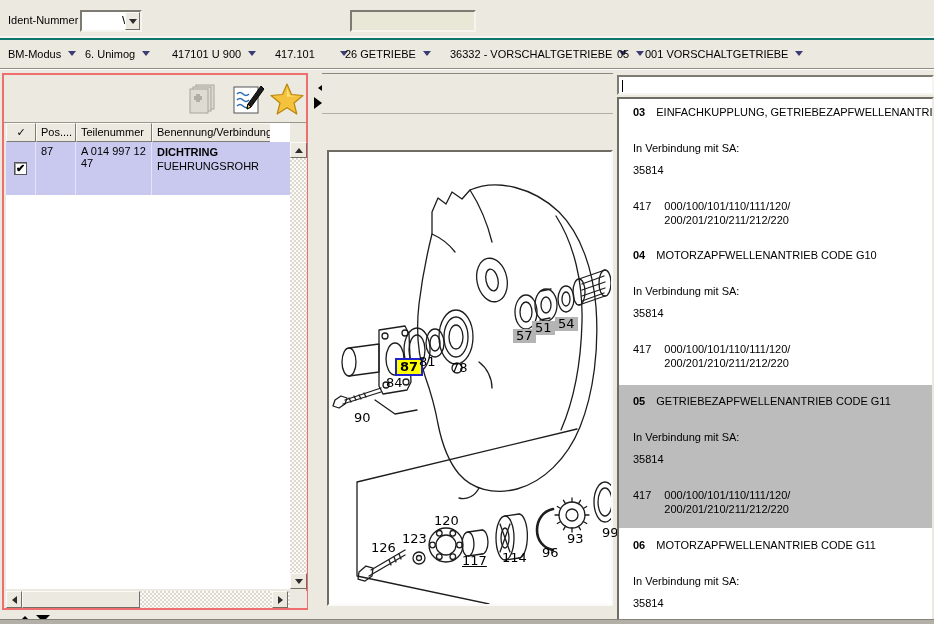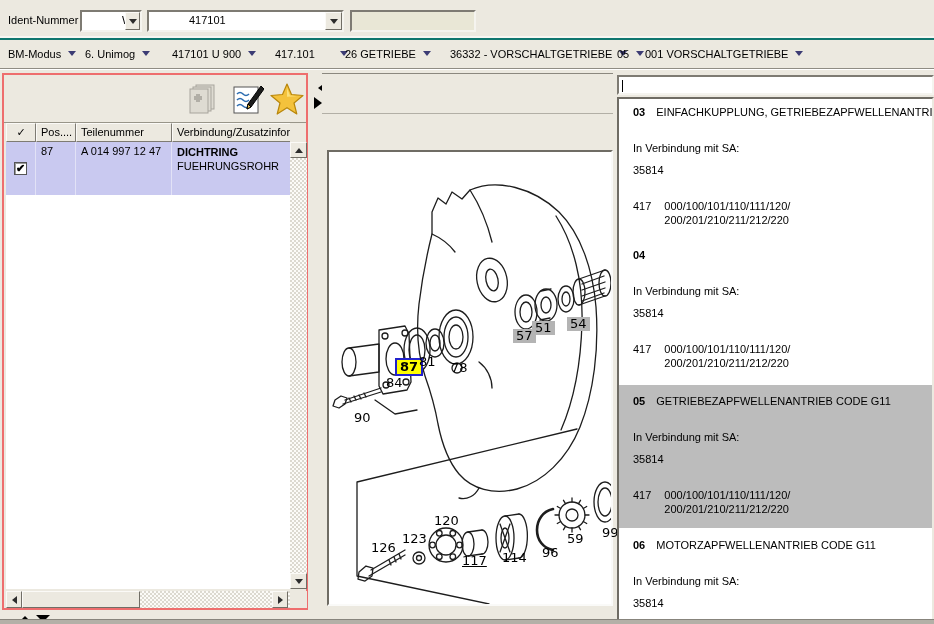--- a/index.html
+++ b/index.html
@@ -30,21 +30,21 @@
   #left-panel { position:absolute; left:2px; top:73px; width:306px; height:537px;
     border:2px solid #ee6e6e; background:#ece9e0; }
   #parts-toolbar { position:absolute; left:0; top:0; width:302px; height:48px; border-bottom:1px solid #989589; }
   .tool-btn { position:absolute; cursor:pointer; }
   #parts-table { position:absolute; left:2px; top:48px; width:284px; height:466px; background:#fff; }
   .tbl-head { display:flex; height:19px; }
   .th { background:#ece9e0; border:1px solid; border-color:#fbfaf7 #7e7b73 #7e7b73 #fbfaf7;
     padding:2px 4px; overflow:hidden; white-space:nowrap; }
   .tbl-row { display:flex; height:53px; background:#c9c9f0; cursor:pointer; }
   .td { border-right:1px solid #e2e2f6; padding:3px 5px; overflow:hidden; }
-  .c1 { width:30px; } .c2 { width:40px; } .c3 { width:96px; } .c4 { width:118px; border-right:none; }
+  .c1 { width:30px; } .c2 { width:40px; } .c3 { width:76px; } .c4 { width:118px; border-right:none; }
   .td.c1 { display:flex; align-items:center; justify-content:center; }
   #row-checkbox { width:13px; height:13px; background:#fff; border:1px solid #555;
     box-shadow: inset 1px 1px 0 #9a9a9a; display:flex; align-items:center; justify-content:center;
     font-size:11px; font-weight:bold; line-height:11px; cursor:pointer; }
   .bold { font-weight:bold; }
   
   .sb-btn { position:absolute; background:#ece9e0; border:1px solid; border-color:#fbfaf7 #716e66 #716e66 #fbfaf7;
     display:flex; align-items:center; justify-content:center; cursor:pointer; }
   .sb-track { position:absolute; background-color:#fcfbf8;
     background-image: linear-gradient(45deg,#dcd9d0 25%,transparent 25%,transparent 75%,#dcd9d0 75%),
@@ -92,26 +92,20 @@
 <body>
 
 <div id="ident-bar">
   <span class="bar-label">Ident-Nummer</span>
   <div class="combo sunken" style="left:80px; top:10px; width:62px; height:22px;">
     <span class="val">WDB</span>
     <span class="drop-btn">
         <span class="tri-dn"></span>
       </span>
   </div>
-  <div class="combo sunken" style="left:147px; top:10px; width:197px; height:22px;">
-    <span class="val">417101</span>
-    <span class="drop-btn">
-        <span class="tri-dn"></span>
-      </span>
-  </div>
   <div id="aux-input"></div>
 </div>
 
 <div id="nav-bar">
   <span class="nav-item" style="left:8px">
       <span>BM-Modus</span>
       <span class="nav-arrow"></span>
     </span>
   <span class="nav-item" style="left:85px">
       <span>6. Unimog</span>
@@ -169,21 +163,21 @@
         <polygon points="17,5 20,12.5 27,13.2 17,13.8" fill="#fbe07a"></polygon>
       </svg>
     </span>
   </div>
 
   <div id="parts-table">
     <div class="tbl-head">
       <span class="th c1" style="text-align:center">✓</span>
       <span class="th c2">Pos....</span>
       <span class="th c3">Teilenummer</span>
-      <span class="th c4">Verbindung/Zusatzinfor</span>
+      <span class="th c4">Benennung/Verbindung</span>
     </div>
     <div class="tbl-row">
       <span class="td c1">
           <span id="row-checkbox">
             <span>✔</span>
           </span>
         </span>
       <span class="td c2">87</span>
       <span class="td c3">A 014 997 12 47</span>
       <span class="td c4">
@@ -307,28 +301,28 @@
       </g>
     </svg>
 
     <span class="callout" style="left:56px;  top:224px;">84</span>
     <span class="callout sel" style="left:66px;  top:206px;">87</span>
     <span class="callout" style="left:89px;  top:203px;">81</span>
     <span class="callout" style="left:121px; top:209px;">78</span>
     <span class="callout" style="left:24px;  top:259px;">90</span>
     <span class="callout ref" style="left:184px; top:177px;">57</span>
     <span class="callout ref" style="left:203px; top:169px;">51</span>
-    <span class="callout ref" style="left:226px; top:165px;margin-left:12px;">54</span>
+    <span class="callout ref" style="left:226px; top:165px;">54</span>
     <span class="callout" style="left:104px; top:362px;">120</span>
     <span class="callout" style="left:72px;  top:380px;">123</span>
     <span class="callout" style="left:41px;  top:389px;text-align:right;">126</span>
     <span class="callout" style="left:132px; top:402px;text-decoration:underline;">117</span>
     <span class="callout" style="left:172px; top:399px;">114</span>
     <span class="callout" style="left:212px; top:394px;">96</span>
-    <span class="callout" style="left:237px; top:380px;">59</span>
+    <span class="callout" style="left:237px; top:380px;">93</span>
     <span class="callout" style="left:272px; top:374px;">99</span>
   </div>
 </div>
 
 <div id="right-panel">
   <div id="section-filter" class="sunken">
     <span id="text-caret"></span>
   </div>
   <div id="sa-list">
 
@@ -344,20 +338,21 @@
         <span>
             <span class="lh" style="display:block">000/100/101/110/111/120/</span>
             <span class="lh" style="display:block">200/201/210/211/212/220</span>
           </span>
       </div>
     </div>
 
     <div class="sa-section">
       <div class="sa-title lh">
           <span class="bold">04</span>
+          <span>MOTORZAPFWELLENANTRIEB CODE G10</span>
         </div>
       <div class="sa-note lh">In Verbindung mit SA:</div>
       <div class="sa-code lh">35814</div>
       <div class="sa-models">
         <span class="lh">417</span>
         <span>
             <span class="lh" style="display:block">000/100/101/110/111/120/</span>
             <span class="lh" style="display:block">200/201/210/211/212/220</span>
           </span>
       </div>

